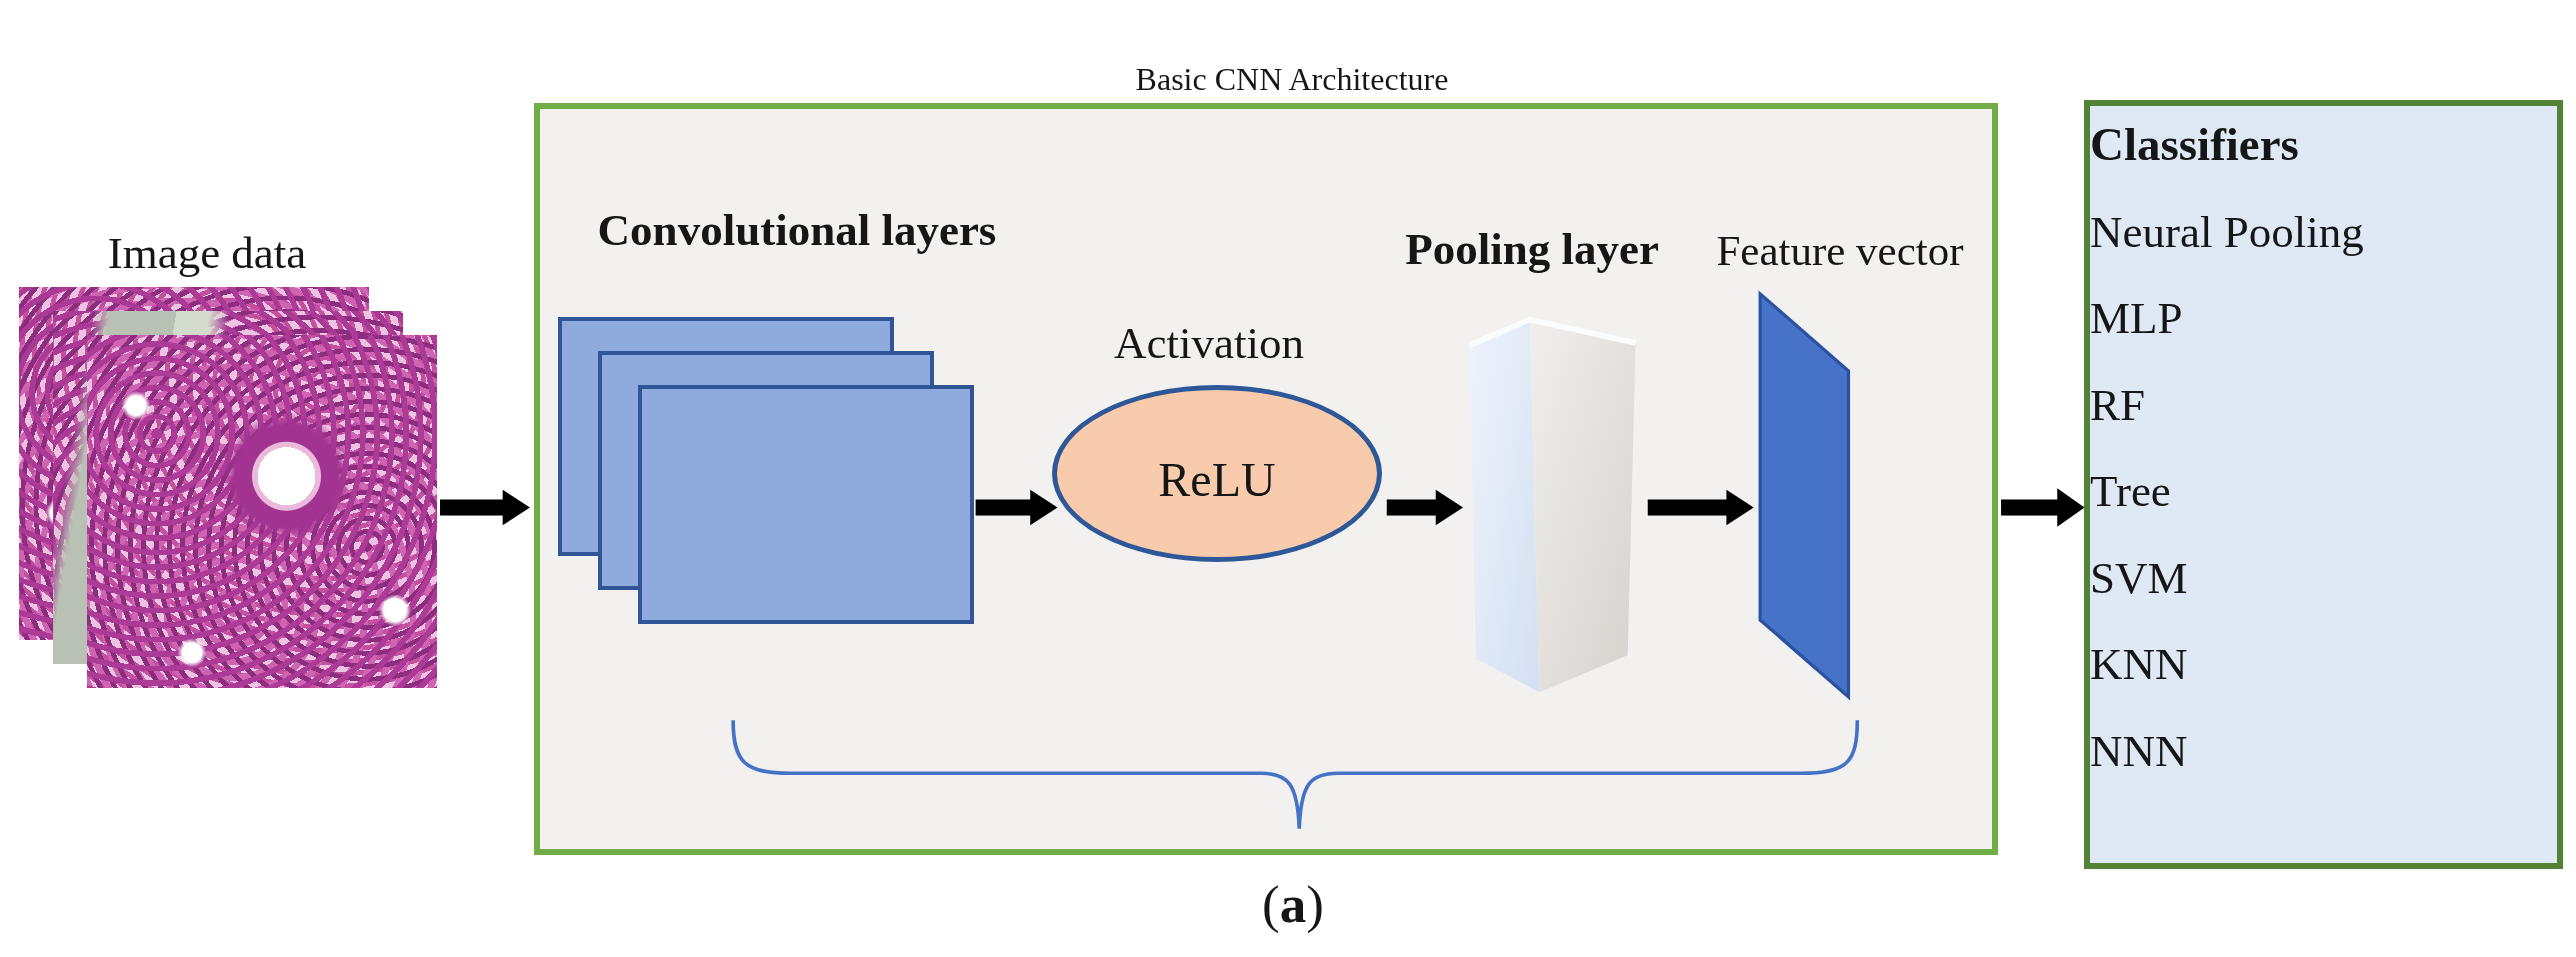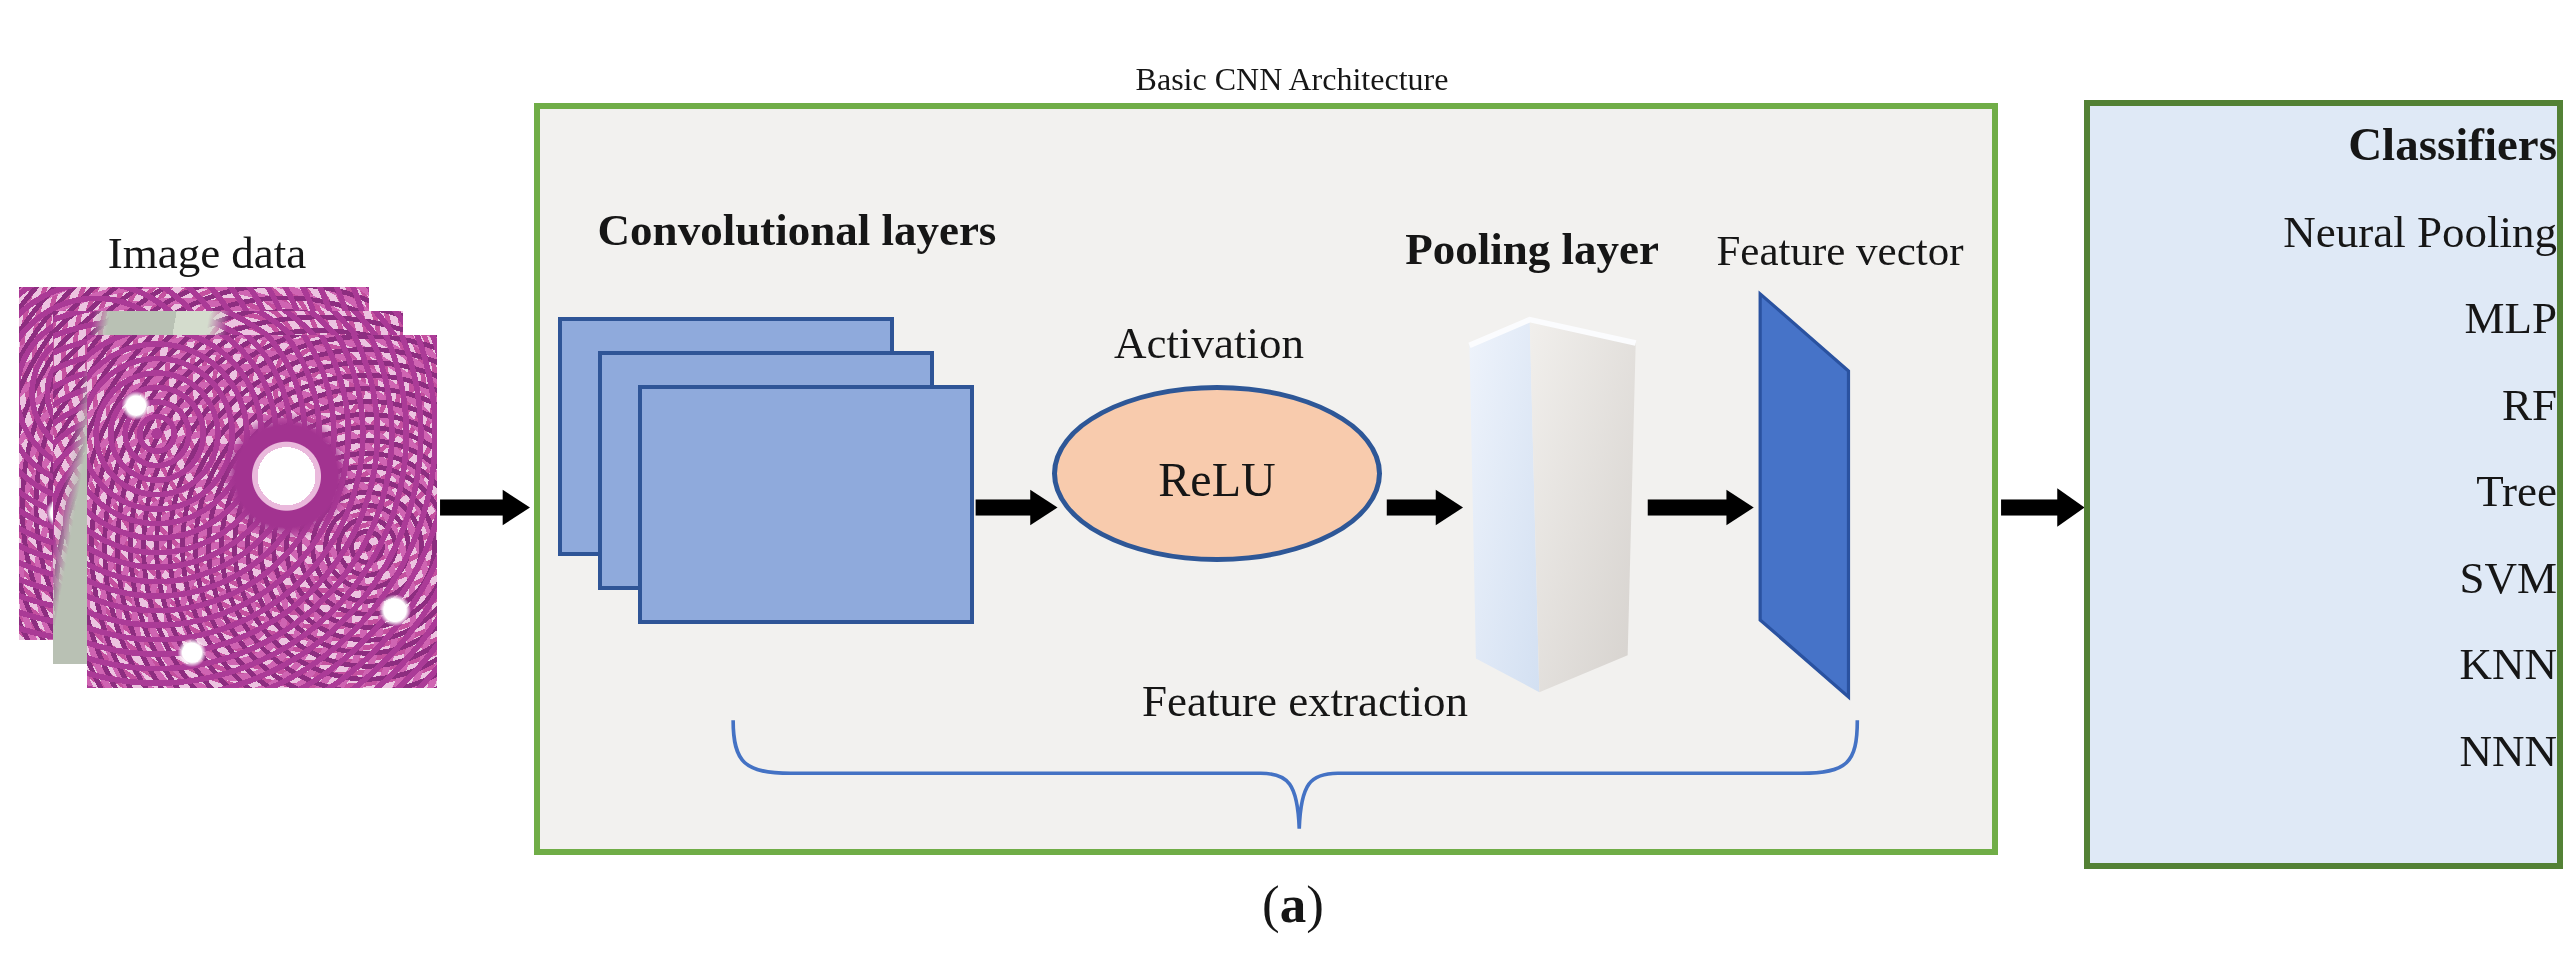--- a/index.html
+++ b/index.html
@@ -46,21 +46,21 @@
   }
 
   
   .classifiers-box{
     position:absolute;
     left:2084px;top:100px;
     width:467px;height:744px;
     border:6.4px solid #538135;
     background:#dfe9f6;
     display:flex;flex-direction:column;
-    align-items:flex-end;
+    align-items:flex-start;
     padding-top:13px;
     gap:37px;
   }
   .classifiers-title{font-size:47px;font-weight:bold;line-height:1.1;}
   .classifier-item{font-size:45px;line-height:1.1;}
 
   
   .histo{
     position:absolute;
     width:350px;height:353px;
@@ -198,20 +198,19 @@
     <div class="classifier-item">KNN</div>
     <div class="classifier-item">NNN</div>
   </div>
 
   <div class="label title">Basic CNN Architecture</div>
   <div class="label image-data-label">Image data</div>
   <div class="label conv-label">Convolutional layers</div>
   <div class="label activation-label">Activation</div>
   <div class="label pooling-label">Pooling layer</div>
   <div class="label fv-label">Feature vector</div>
-  <div class="label fe-label">Feature extraction</div>
 
   <div class="label caption">
     <span class="cap-paren">(</span><span class="cap-letter">a</span><span class="cap-paren">)</span>
   </div>
 
 </div>
 
 
 </body></html>

